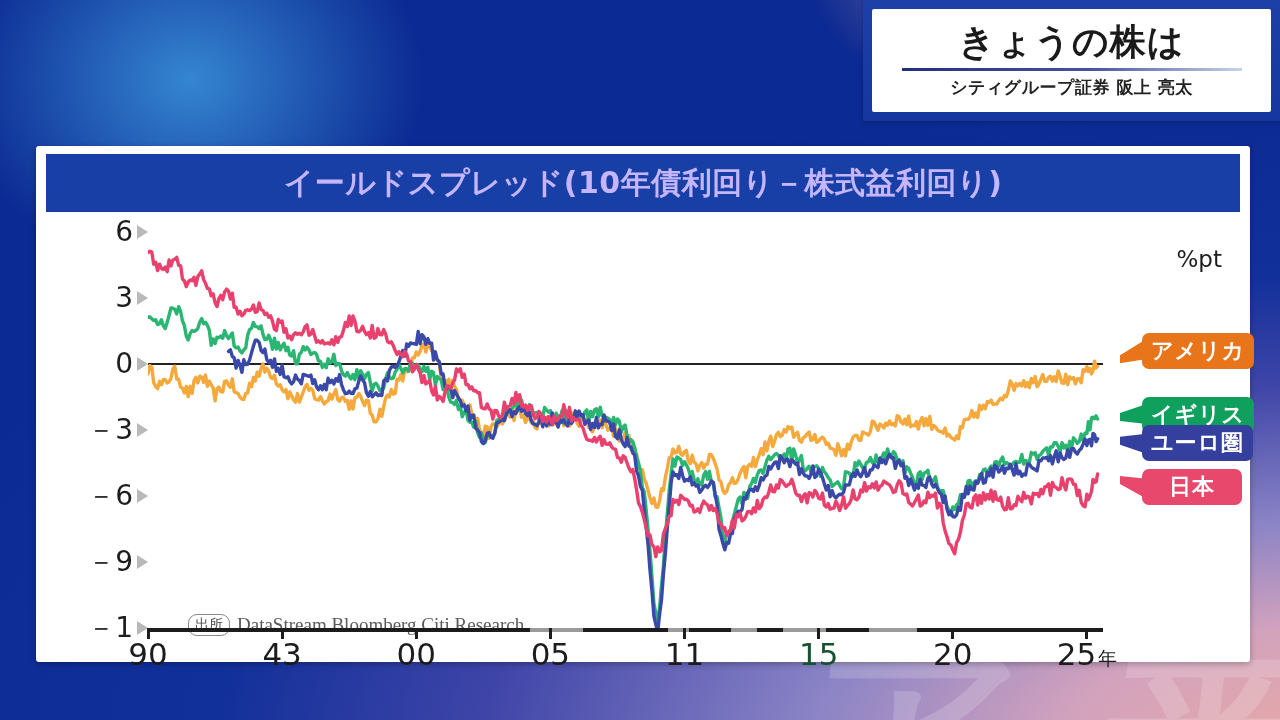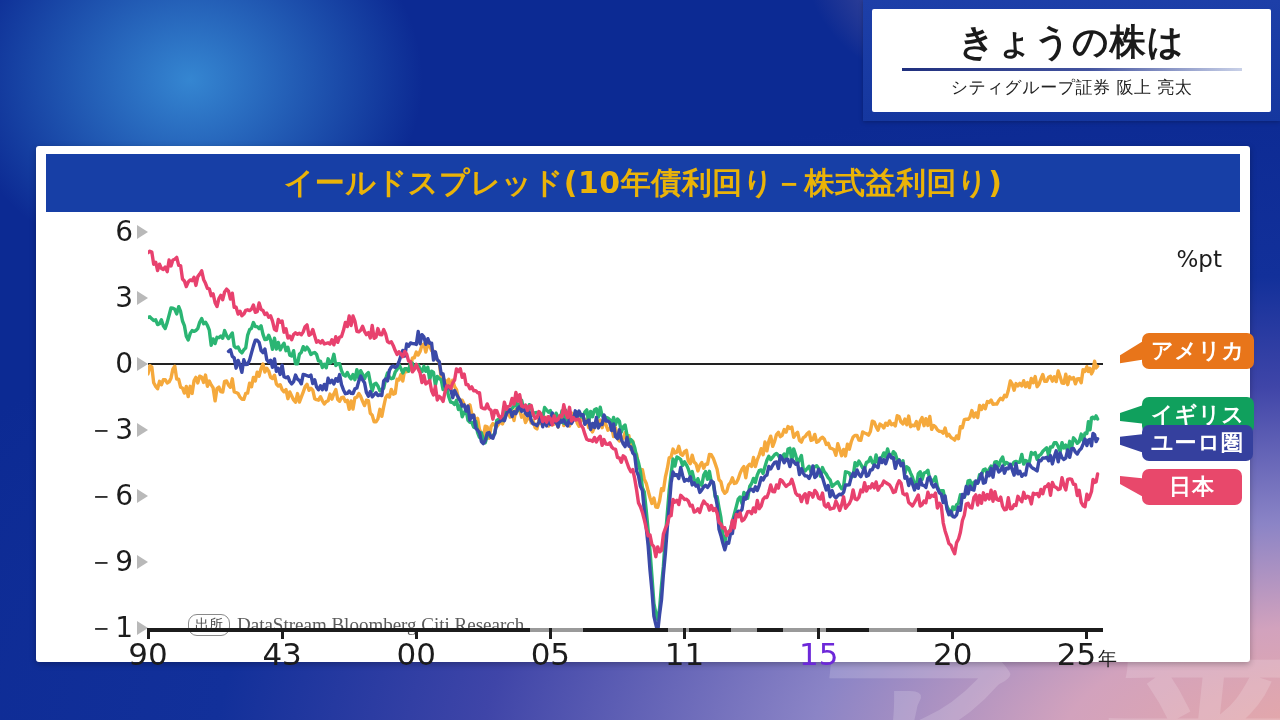--- a/index.html
+++ b/index.html
@@ -47,36 +47,36 @@
   .tc-main{
     font-size:36px;font-weight:700;color:#1a1a1a;letter-spacing:1px;
     font-family:"DejaVu Sans","Liberation Sans",sans-serif;
     line-height:1;padding-top:2px;
   }
   .tc-rule{
     width:340px;height:3px;margin:8px 0 5px 0;
     background:linear-gradient(90deg,#20307e 0%,#43539f 55%,#c9d1e8 100%);
   }
   .tc-sub{
-    font-size:17px;font-weight:400;color:#222;letter-spacing:.5px;
+    font-size:17px;font-weight:700;color:#222;letter-spacing:.5px;
     font-family:"DejaVu Sans","Liberation Sans",sans-serif;
   }
 
   
   .panel{
     position:absolute;left:36px;top:146px;width:1206px;height:508px;
     background:#ffffff;border:4px solid #ffffff;border-radius:3px;
     box-shadow:0 2px 6px rgba(0,0,0,.28);
   }
   .panel-title{
     position:absolute;left:6px;top:4px;right:6px;height:58px;
     background:#173fa6;display:flex;align-items:center;justify-content:center;
   }
   .panel-title span{
-    color:#eab308;font-size:30px;font-weight:700;letter-spacing:.5px;
+    color:#c4b5fd;font-size:30px;font-weight:700;letter-spacing:.5px;
     font-family:"DejaVu Sans","Liberation Sans",sans-serif;
   }
 
   
   .plotwrap{position:absolute;left:0;top:66px;right:0;bottom:0;}
   .yaxis{position:absolute;left:0;top:0;width:108px;height:412px;}
   .ytick{
     position:absolute;right:0;transform:translateY(-50%);
     display:flex;align-items:center;gap:4px;
   }
@@ -99,21 +99,21 @@
   .xaxis{position:absolute;left:108px;top:412px;width:955px;height:8px;}
   .xline{position:absolute;left:0;top:0;width:100%;height:4px;background:#1c1c1c;}
   .xline .seg{position:absolute;top:0;height:4px;background:#9a9a9a;}
   .xtick{position:absolute;top:0;width:3px;height:11px;background:#1c1c1c;}
   .xlabels{position:absolute;left:108px;top:420px;width:955px;height:50px;}
   .xlab{
     position:absolute;top:0;transform:translateX(-50%);
     font-size:31px;color:#1c1c1c;
     font-family:"DejaVu Sans","Liberation Sans",sans-serif;white-space:nowrap;
   }
-  .xlab.dim{color:#6d28d9;}
+  .xlab.dim{color:#14532d;}
   .xlab .yr{font-size:19px;margin-left:2px;}
 
   .source{
     position:absolute;left:148px;top:398px;display:flex;align-items:center;gap:7px;
   }
   .source .box{
     border:1.5px solid #8a8a8a;border-radius:9px;padding:1px 6px;
     font-size:14px;color:#4a4a4a;
     font-family:"DejaVu Sans","Liberation Sans",sans-serif;
   }

